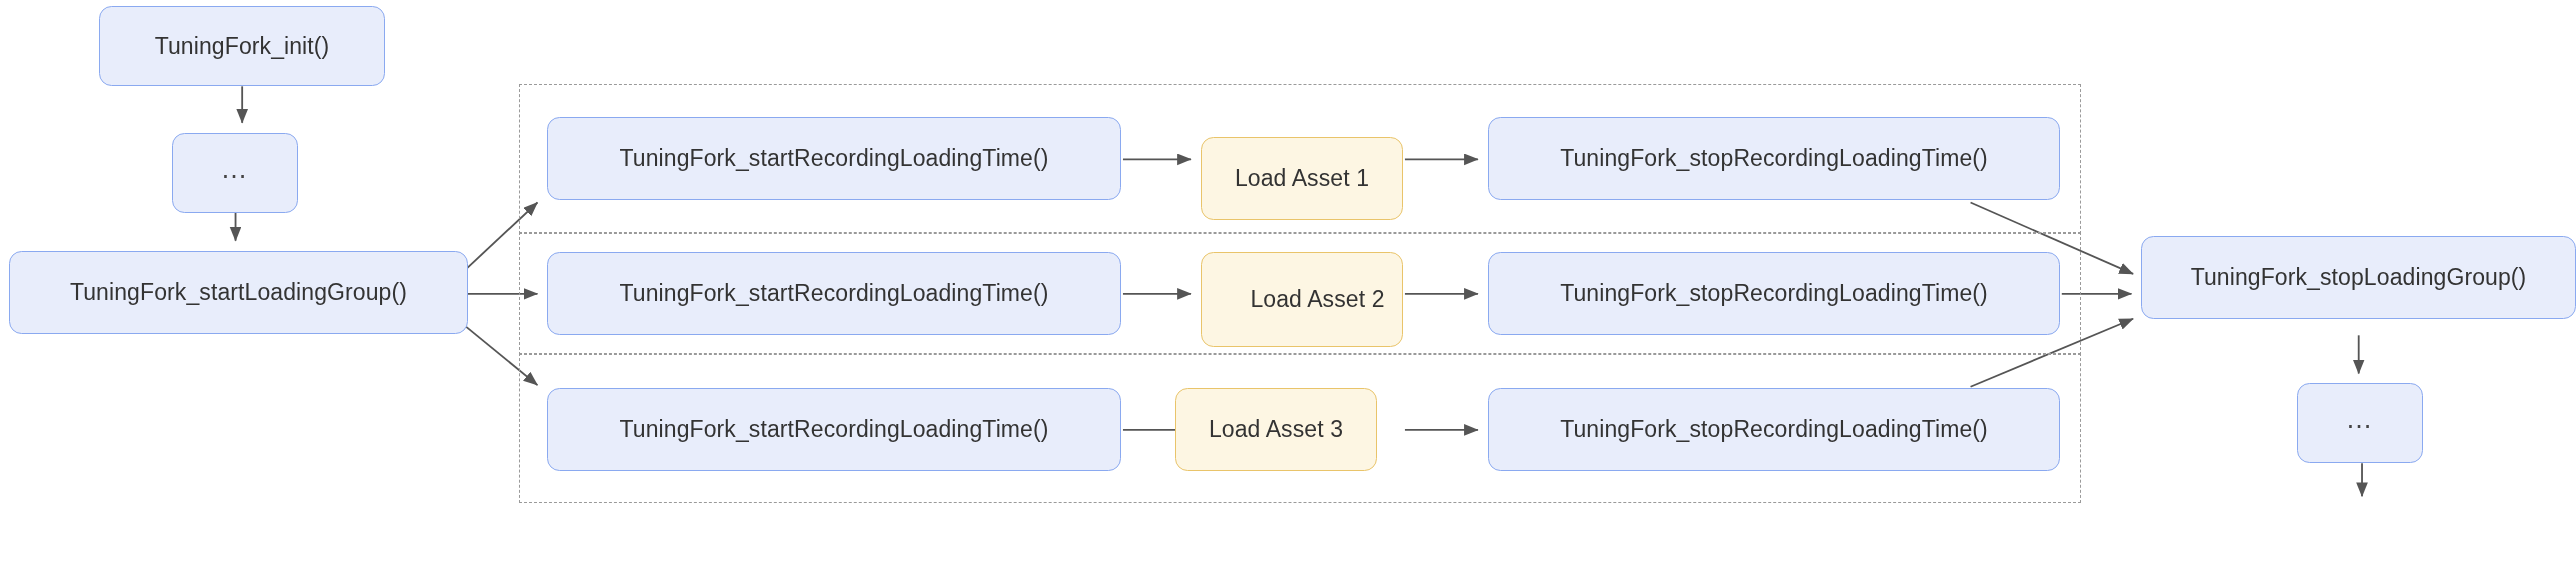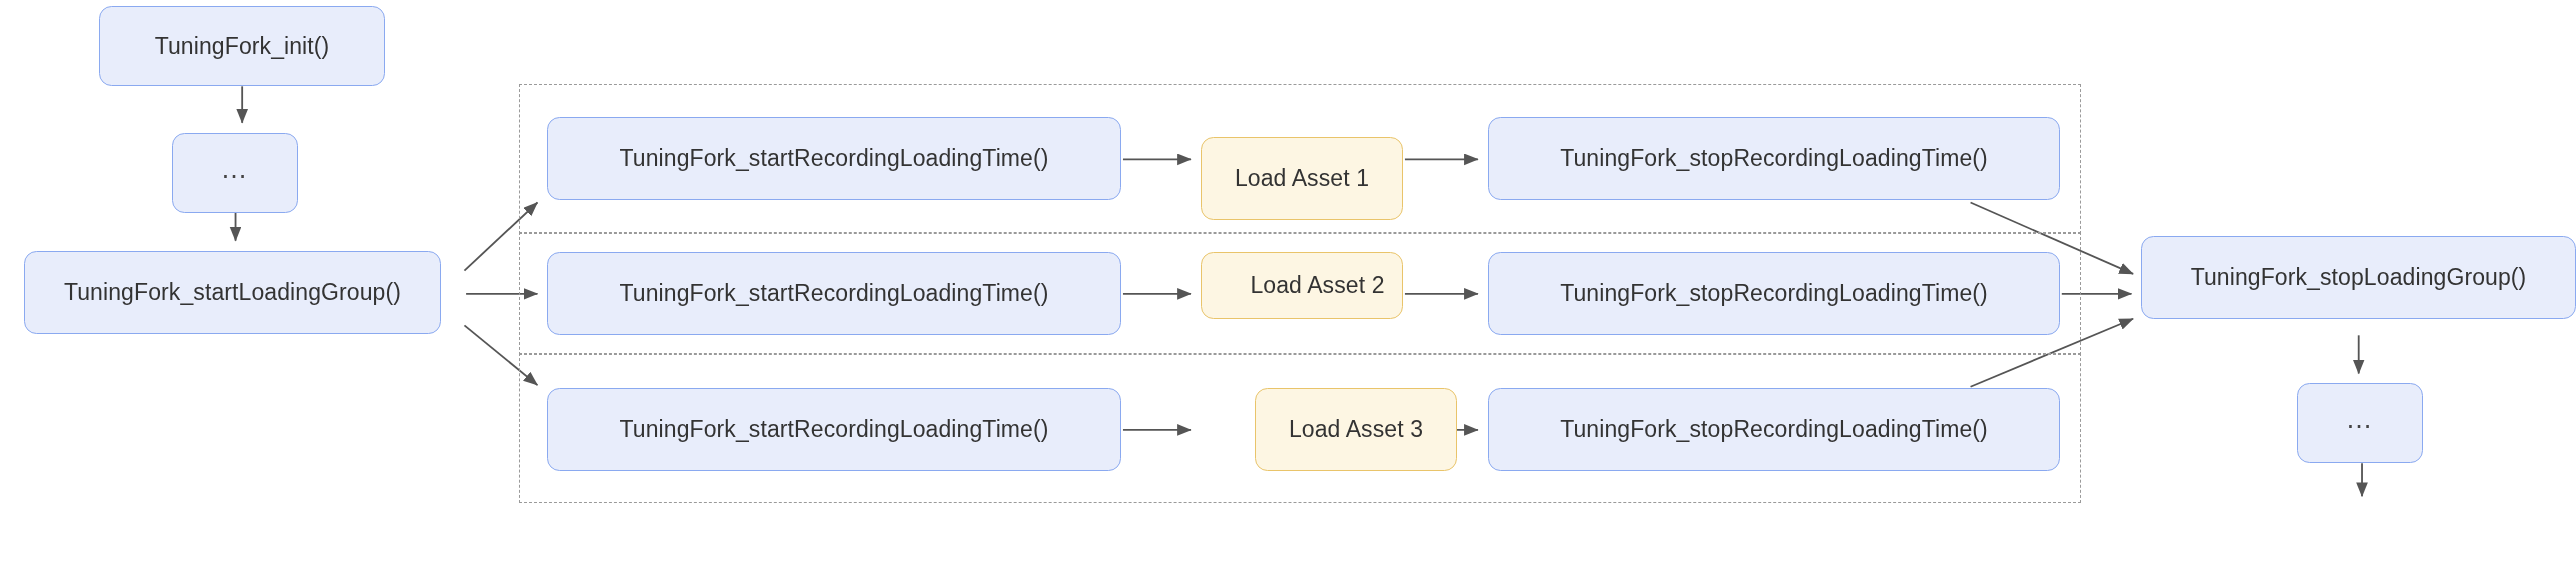--- a/index.html
+++ b/index.html
@@ -101,48 +101,48 @@
   <div class="group-box" style="left:519px; top:353px; width:1562px; height:150px;"></div>
 
   <div class="node" style="left:99px; top:6.3px; width:286px; height:80px;">
     <span>TuningFork_init()</span>
   </div>
 
   <div class="node ellipsis" style="left:172px; top:133px; width:126px; height:80px;">
     <span>…</span>
   </div>
 
-  <div class="node" style="left:24px; top:251px; width:417px; height:83px;">
+  <div class="node" style="left:9px; top:251px; width:459px; height:83px;">
     <span>TuningFork_startLoadingGroup()</span>
   </div>
 
   <div class="node" style="left:547px; top:117px; width:574px; height:83px;">
     <span>TuningFork_startRecordingLoadingTime()</span>
   </div>
   <div class="node asset" style="left:1201px; top:117px; width:202px; height:83px;margin-top:20px;">
     <span>Load Asset 1</span>
   </div>
   <div class="node" style="left:1488px; top:117px; width:572px; height:83px;">
     <span>TuningFork_stopRecordingLoadingTime()</span>
   </div>
 
   <div class="node" style="left:547px; top:252px; width:574px; height:83px;">
     <span>TuningFork_startRecordingLoadingTime()</span>
   </div>
-  <div class="node asset" style="left:1201px; top:252px; width:202px; height:67px;padding-left:31px;">
+  <div class="node asset" style="left:1201px; top:252px; width:202px; height:95px;padding-left:31px;">
     <span>Load Asset 2</span>
   </div>
   <div class="node" style="left:1488px; top:252px; width:572px; height:83px;">
     <span>TuningFork_stopRecordingLoadingTime()</span>
   </div>
 
   <div class="node" style="left:547px; top:388px; width:574px; height:83px;">
     <span>TuningFork_startRecordingLoadingTime()</span>
   </div>
-  <div class="node asset" style="left:1255px; top:388px; width:202px; height:83px;">
+  <div class="node asset" style="left:1175px; top:388px; width:202px; height:83px;">
     <span>Load Asset 3</span>
   </div>
   <div class="node" style="left:1488px; top:388px; width:572px; height:83px;">
     <span>TuningFork_stopRecordingLoadingTime()</span>
   </div>
 
   <div class="node" style="left:2141px; top:236px; width:435px; height:83px;">
     <span>TuningFork_stopLoadingGroup()</span>
   </div>
 

